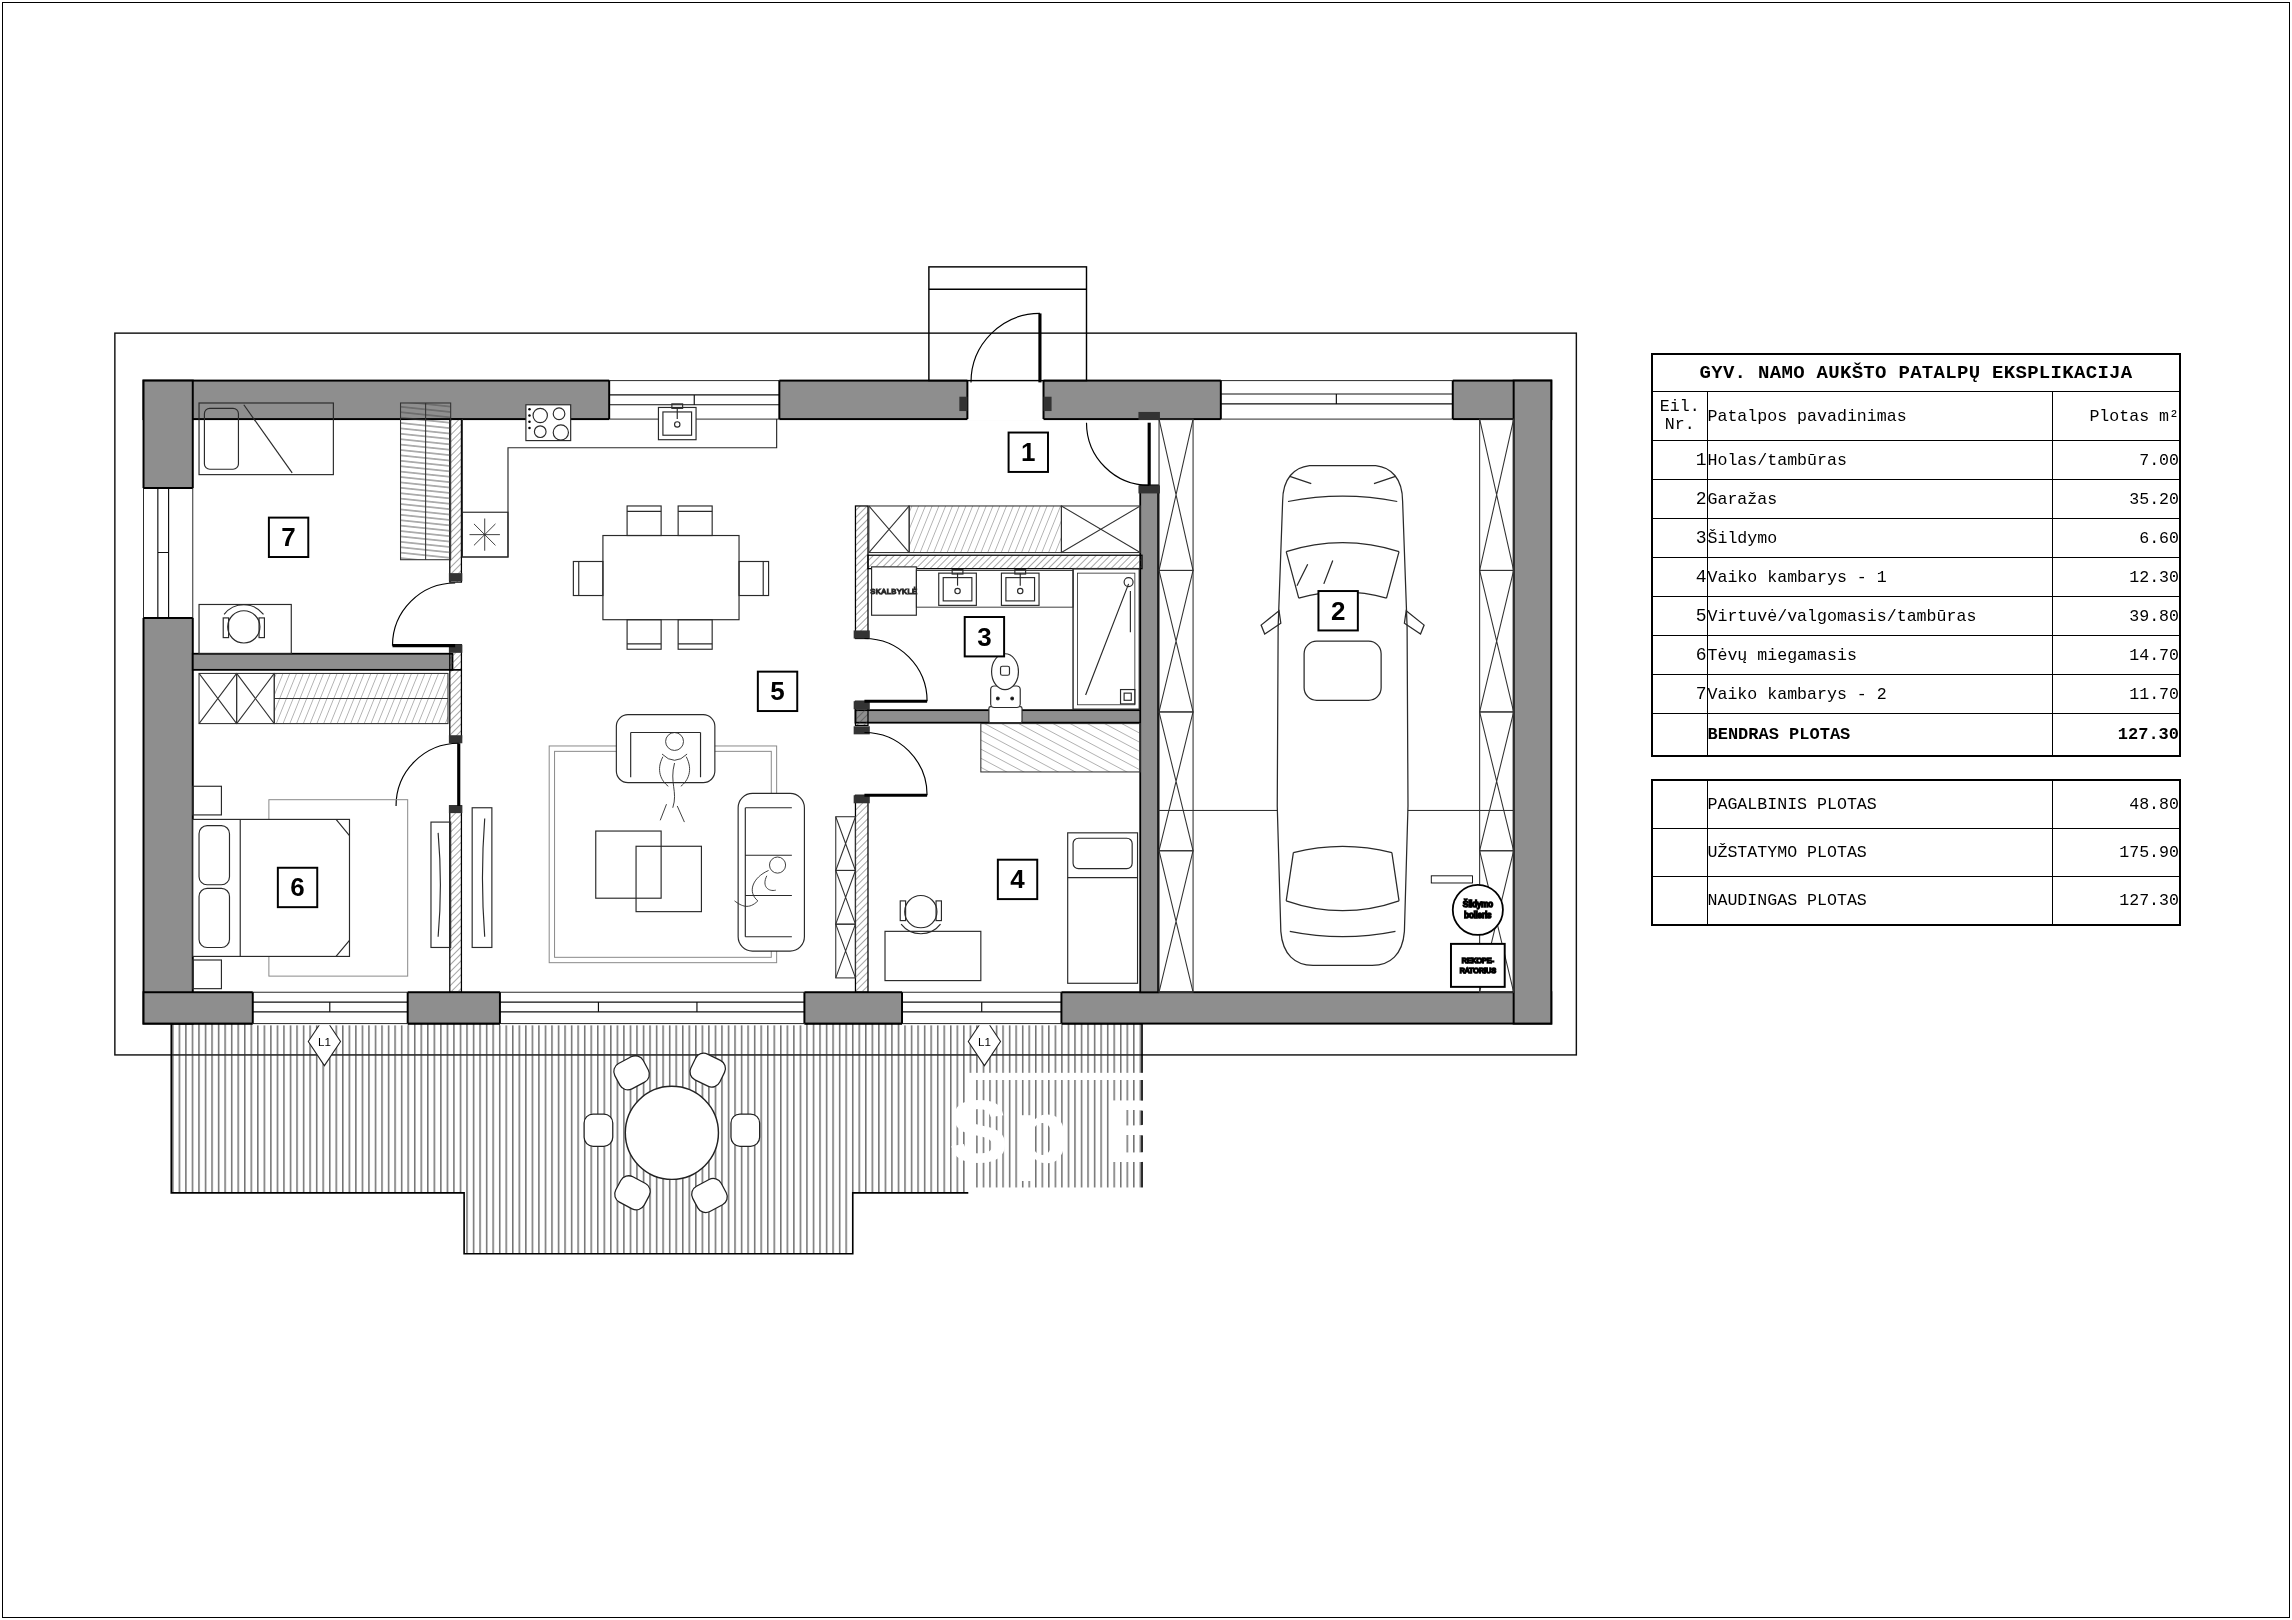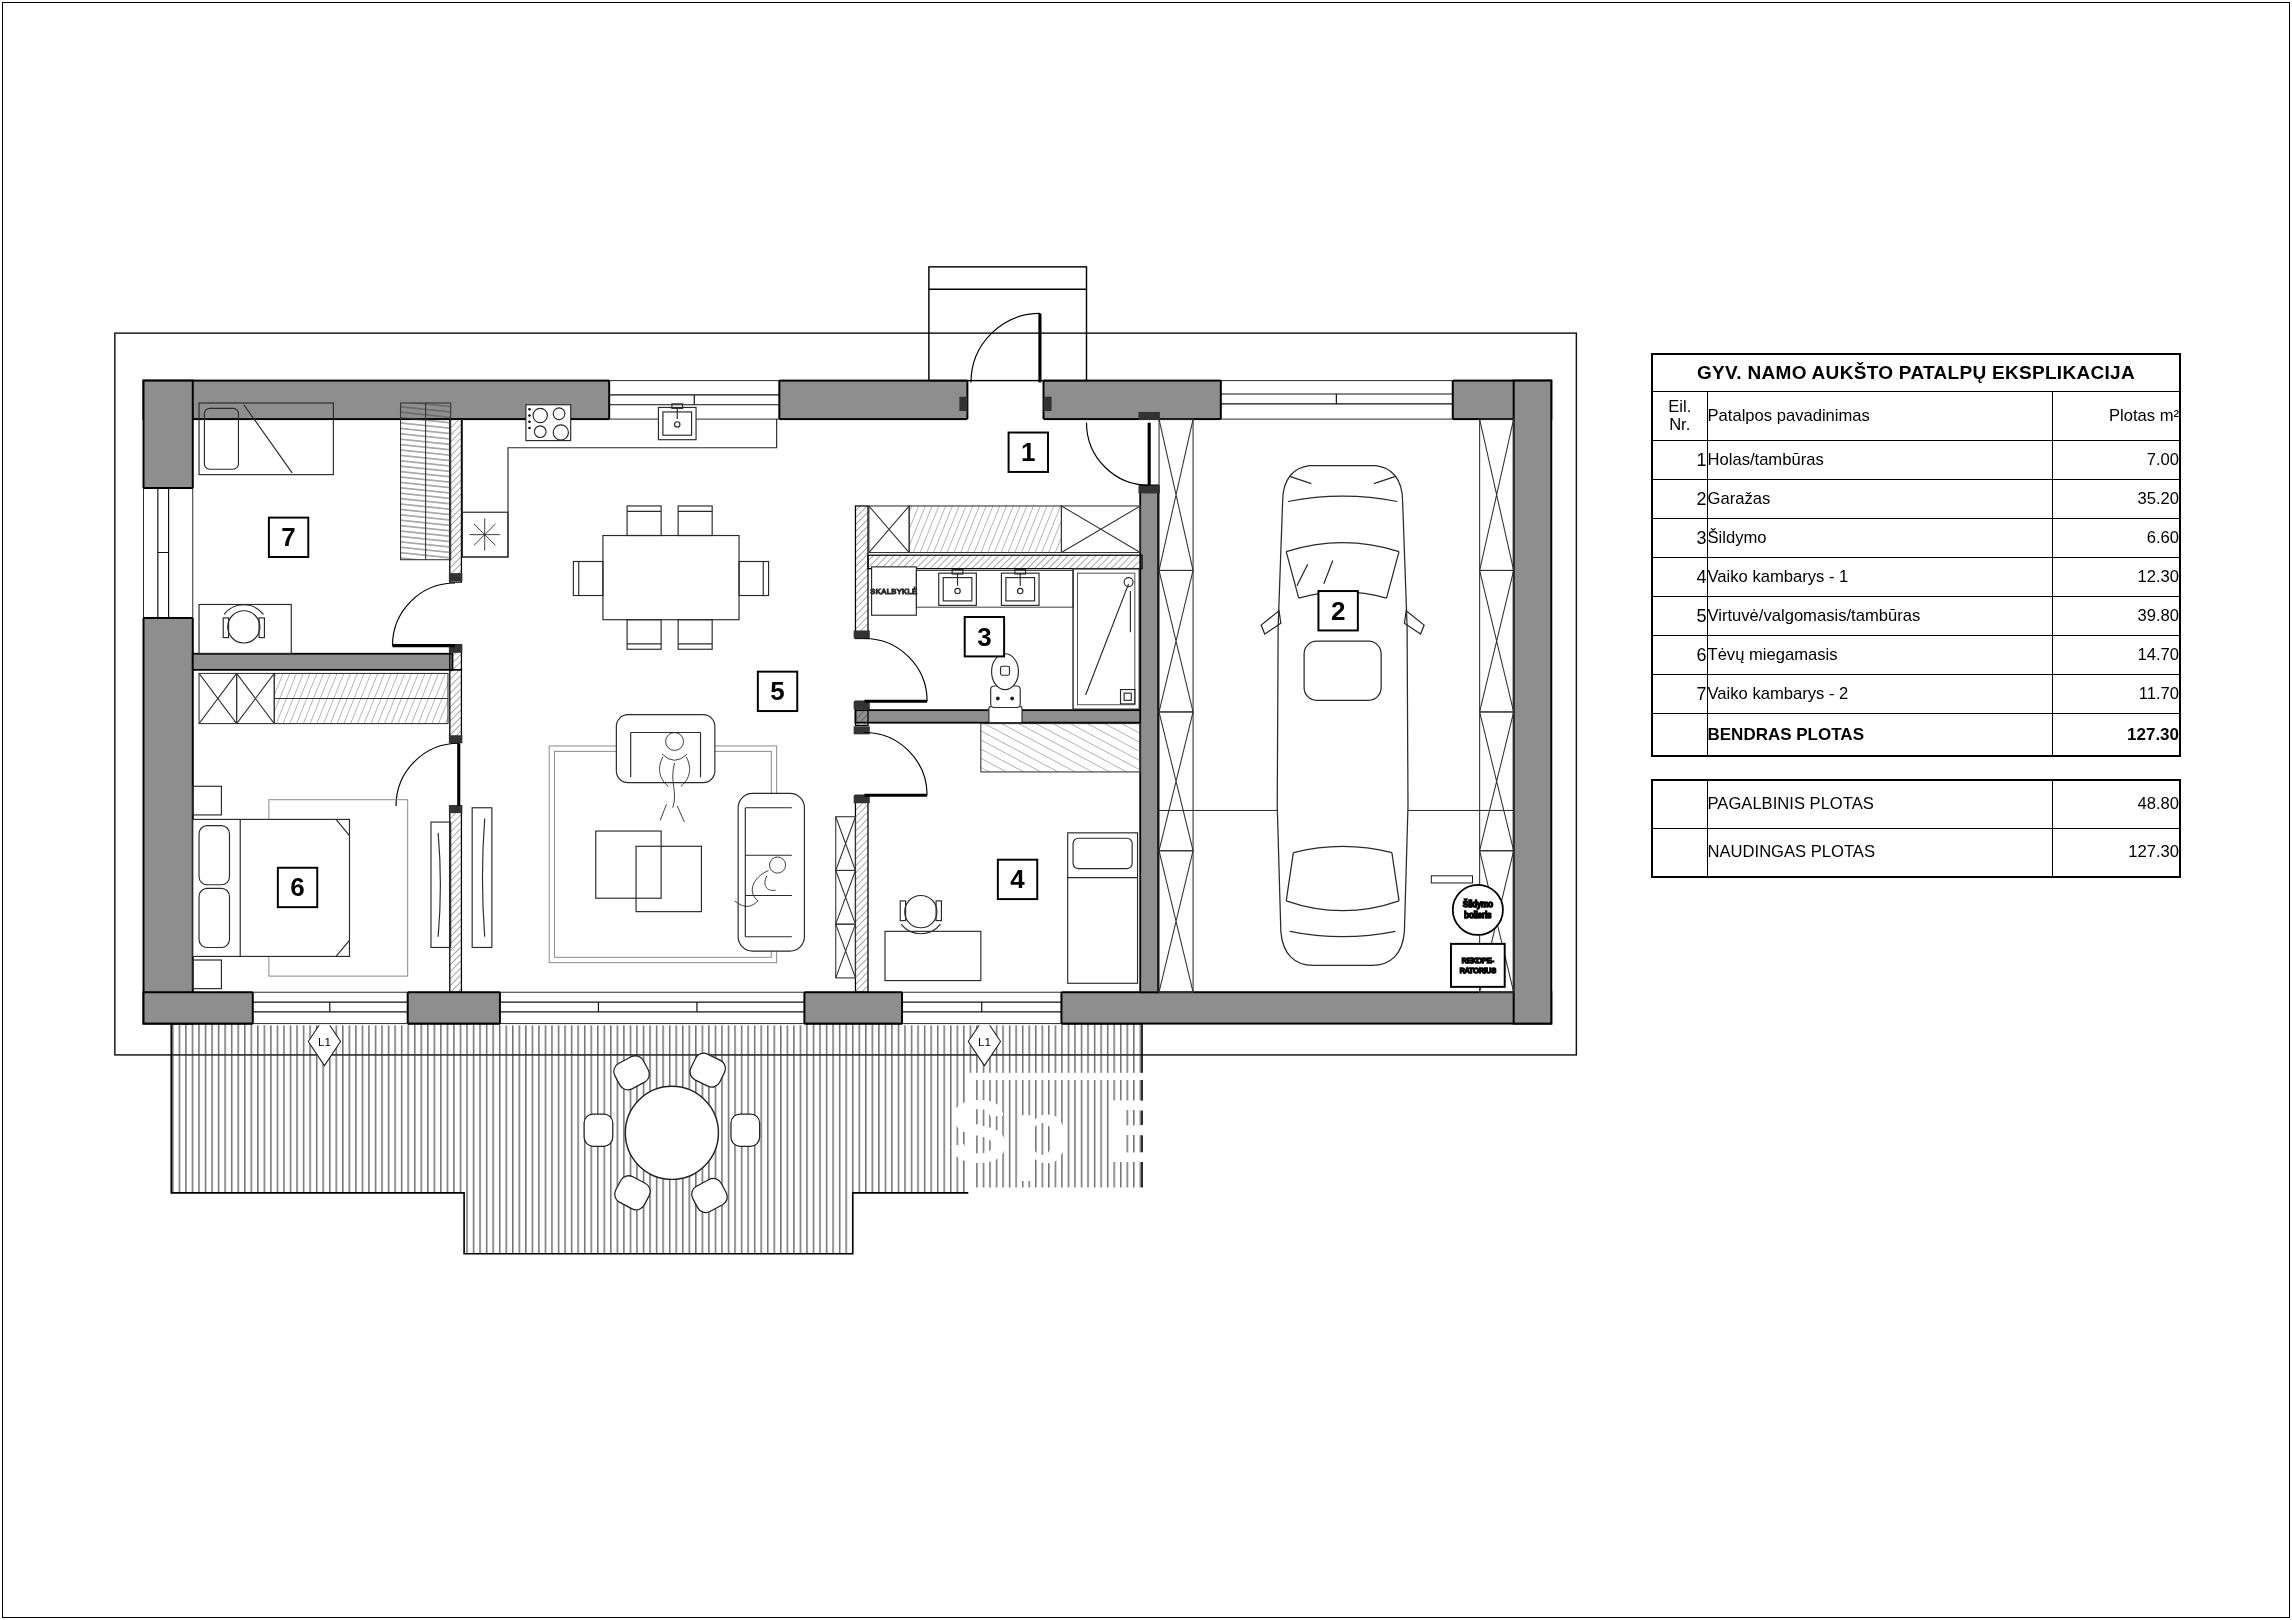--- a/index.html
+++ b/index.html
@@ -6,21 +6,21 @@
   .stage{position:relative;width:2293px;height:1620px;background:#fff;overflow:hidden;
          font-family:"Liberation Sans", sans-serif;color:#000;}
   .sheet-border{position:absolute;left:1.8px;top:1.8px;width:2286px;height:1614px;border:1.8px solid #000;}
   svg{position:absolute;left:0;top:0;}
   svg text{font-family:"Liberation Sans", sans-serif;}
 
   
   .tables{position:absolute;left:1651px;top:353px;width:528px;}
   table.xt{border-collapse:collapse;table-layout:fixed;width:528px;background:#fff;}
   table.xt td{border:1.3px solid #000;padding:0;overflow:hidden;}
-  table.xt{border:2.2px solid #000;}
+  table.xt{border:2.2px solid #000;font-family:Liberation Mono, monospace;}
   td.c{text-align:right;}
   td.nm{padding-left:27px;text-align:left;font-size:16.6px;}
   .title-cell{height:36px;text-align:center;font-weight:bold;font-size:19px;letter-spacing:0.3px;}
   .hdr-row td{height:48px;font-size:16.6px;}
   .hdr-nr{font-size:15px;line-height:18px;text-align:center;}
   .data-row td{height:38px;font-size:16.6px;}
   .data-row td.nr{font-size:18px;}
   .total-row td{height:41px;font-size:17px;font-weight:bold;}
   .sum-row td{height:47px;font-size:16.6px;}
   .thickTop td{border-top:2.7px solid #000;}
@@ -560,20 +560,25 @@
           <col style="width:55px">
           <col style="width:345px">
           <col style="width:128px">
         </colgroup>
     <tbody>
     <tr class="sum-row">
       <td></td>
             <td class="nm">PAGALBINIS PLOTAS</td>
             <td class="c">48.80</td>
           </tr>
+    <tr class="sum-row">
+      <td></td>
+            <td class="nm">UŽSTATYMO PLOTAS</td>
+            <td class="c">175.90</td>
+          </tr>
     <tr class="sum-row thickTop">
       <td></td>
             <td class="nm">NAUDINGAS PLOTAS</td>
             <td class="c">127.30</td>
           </tr>
   </tbody>
       </table>
 </div>
 </div>
 

